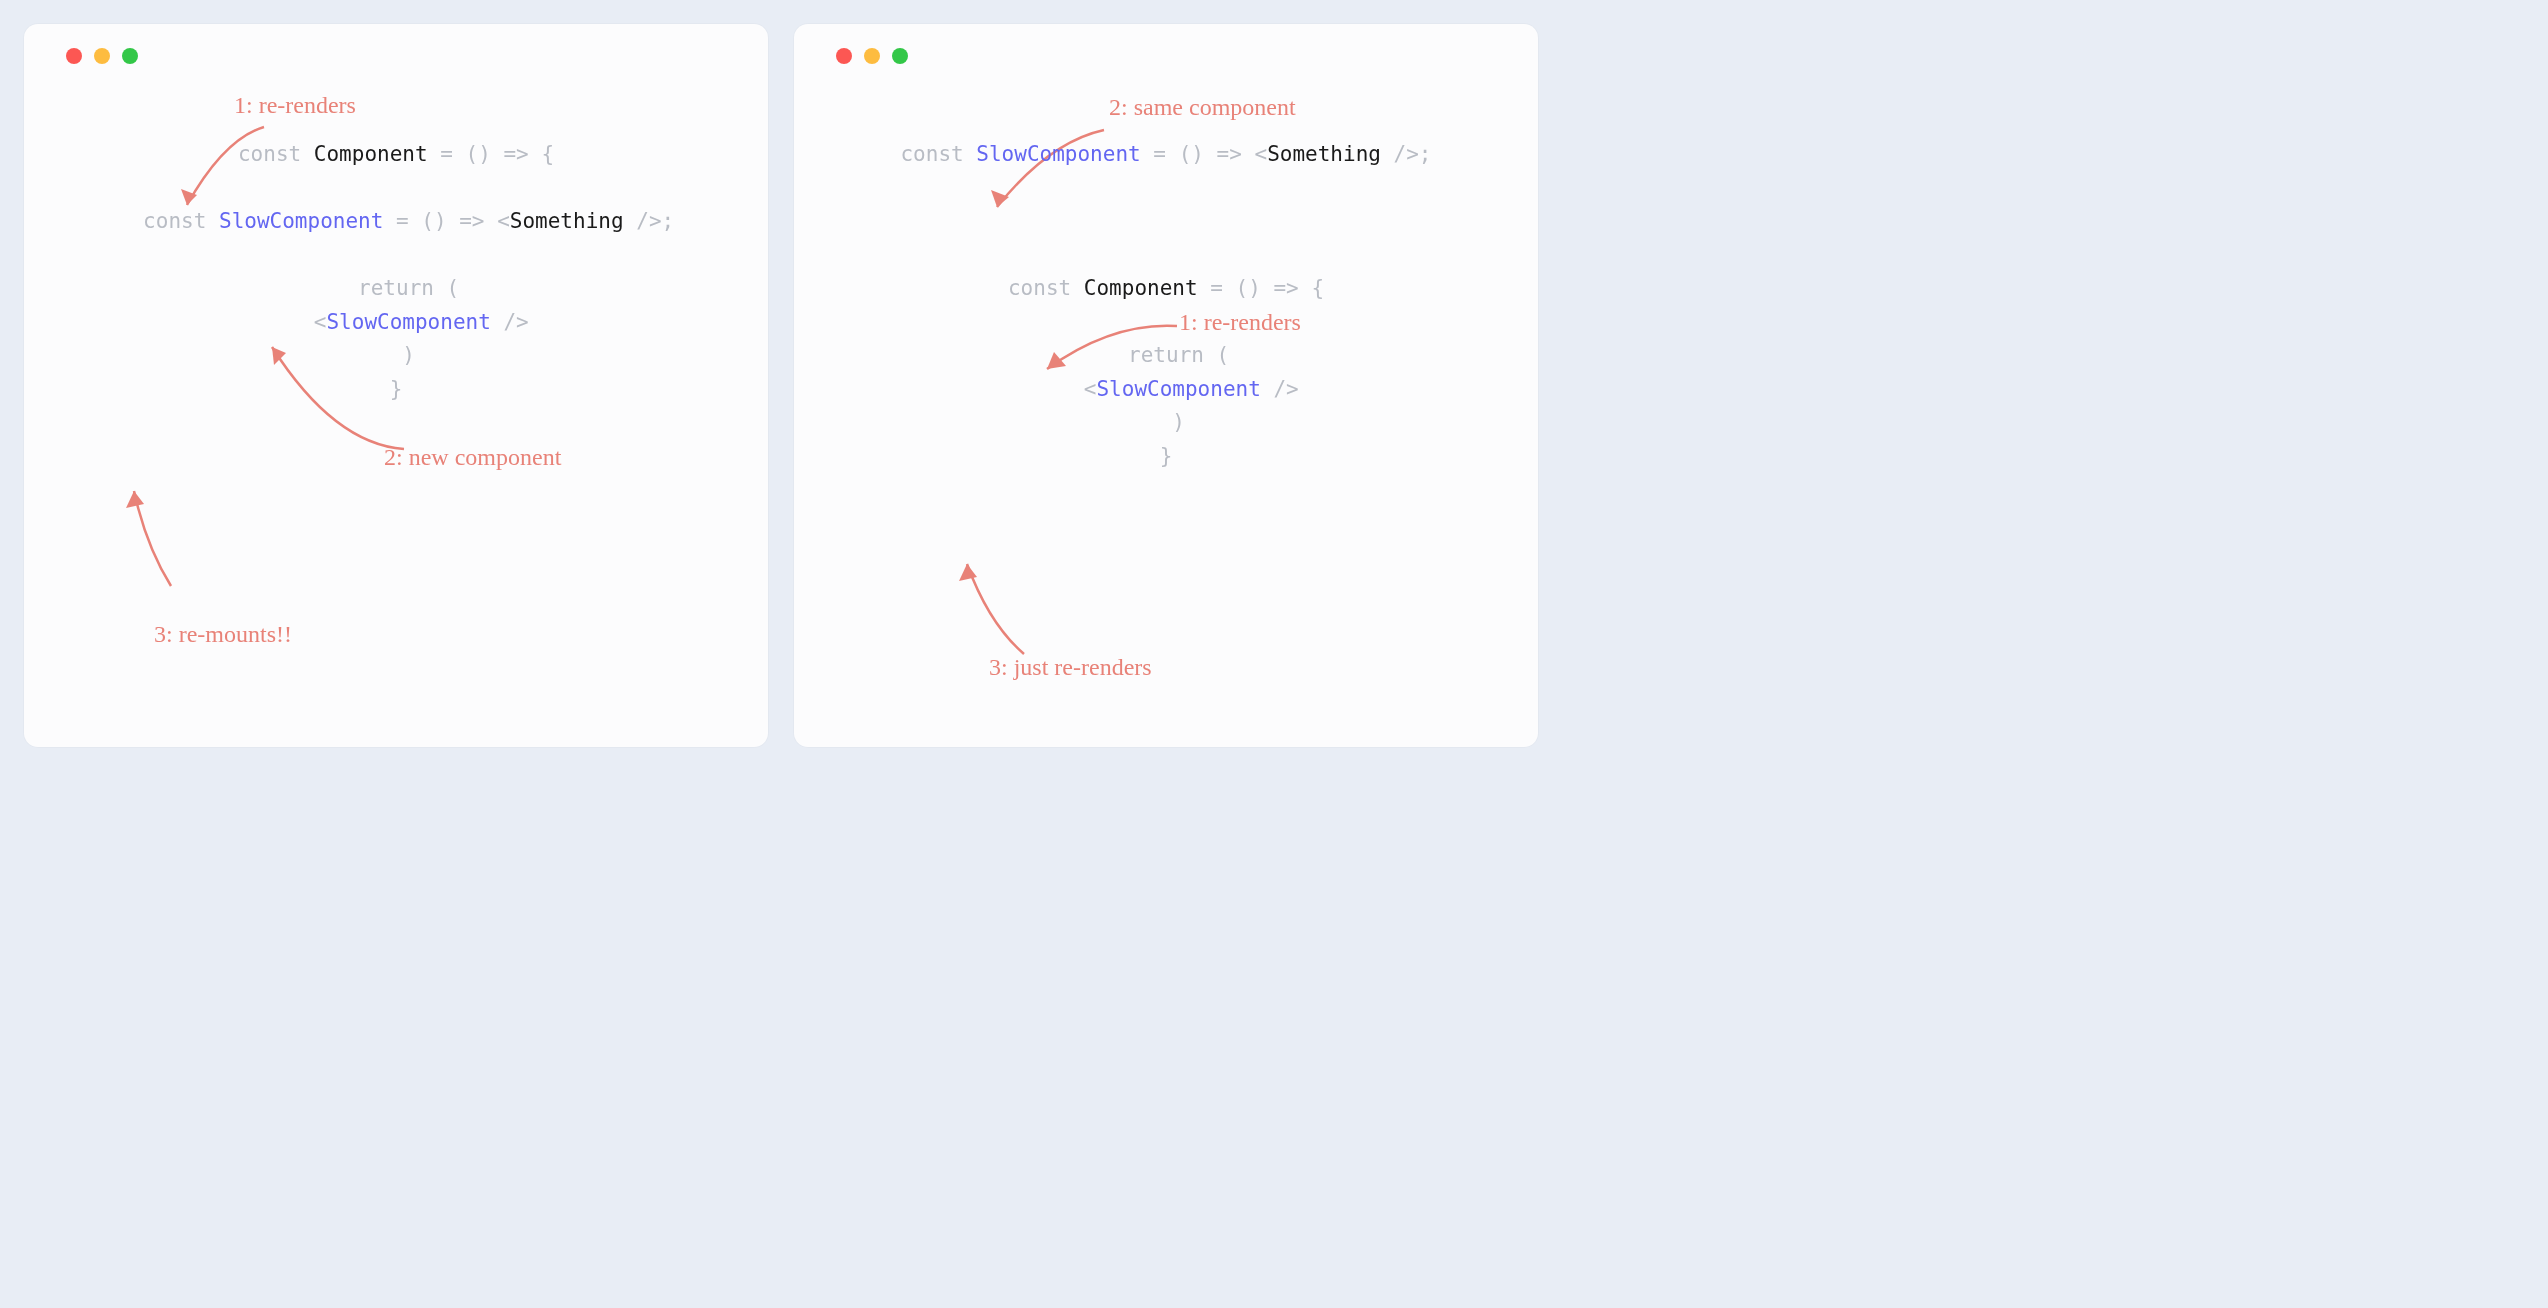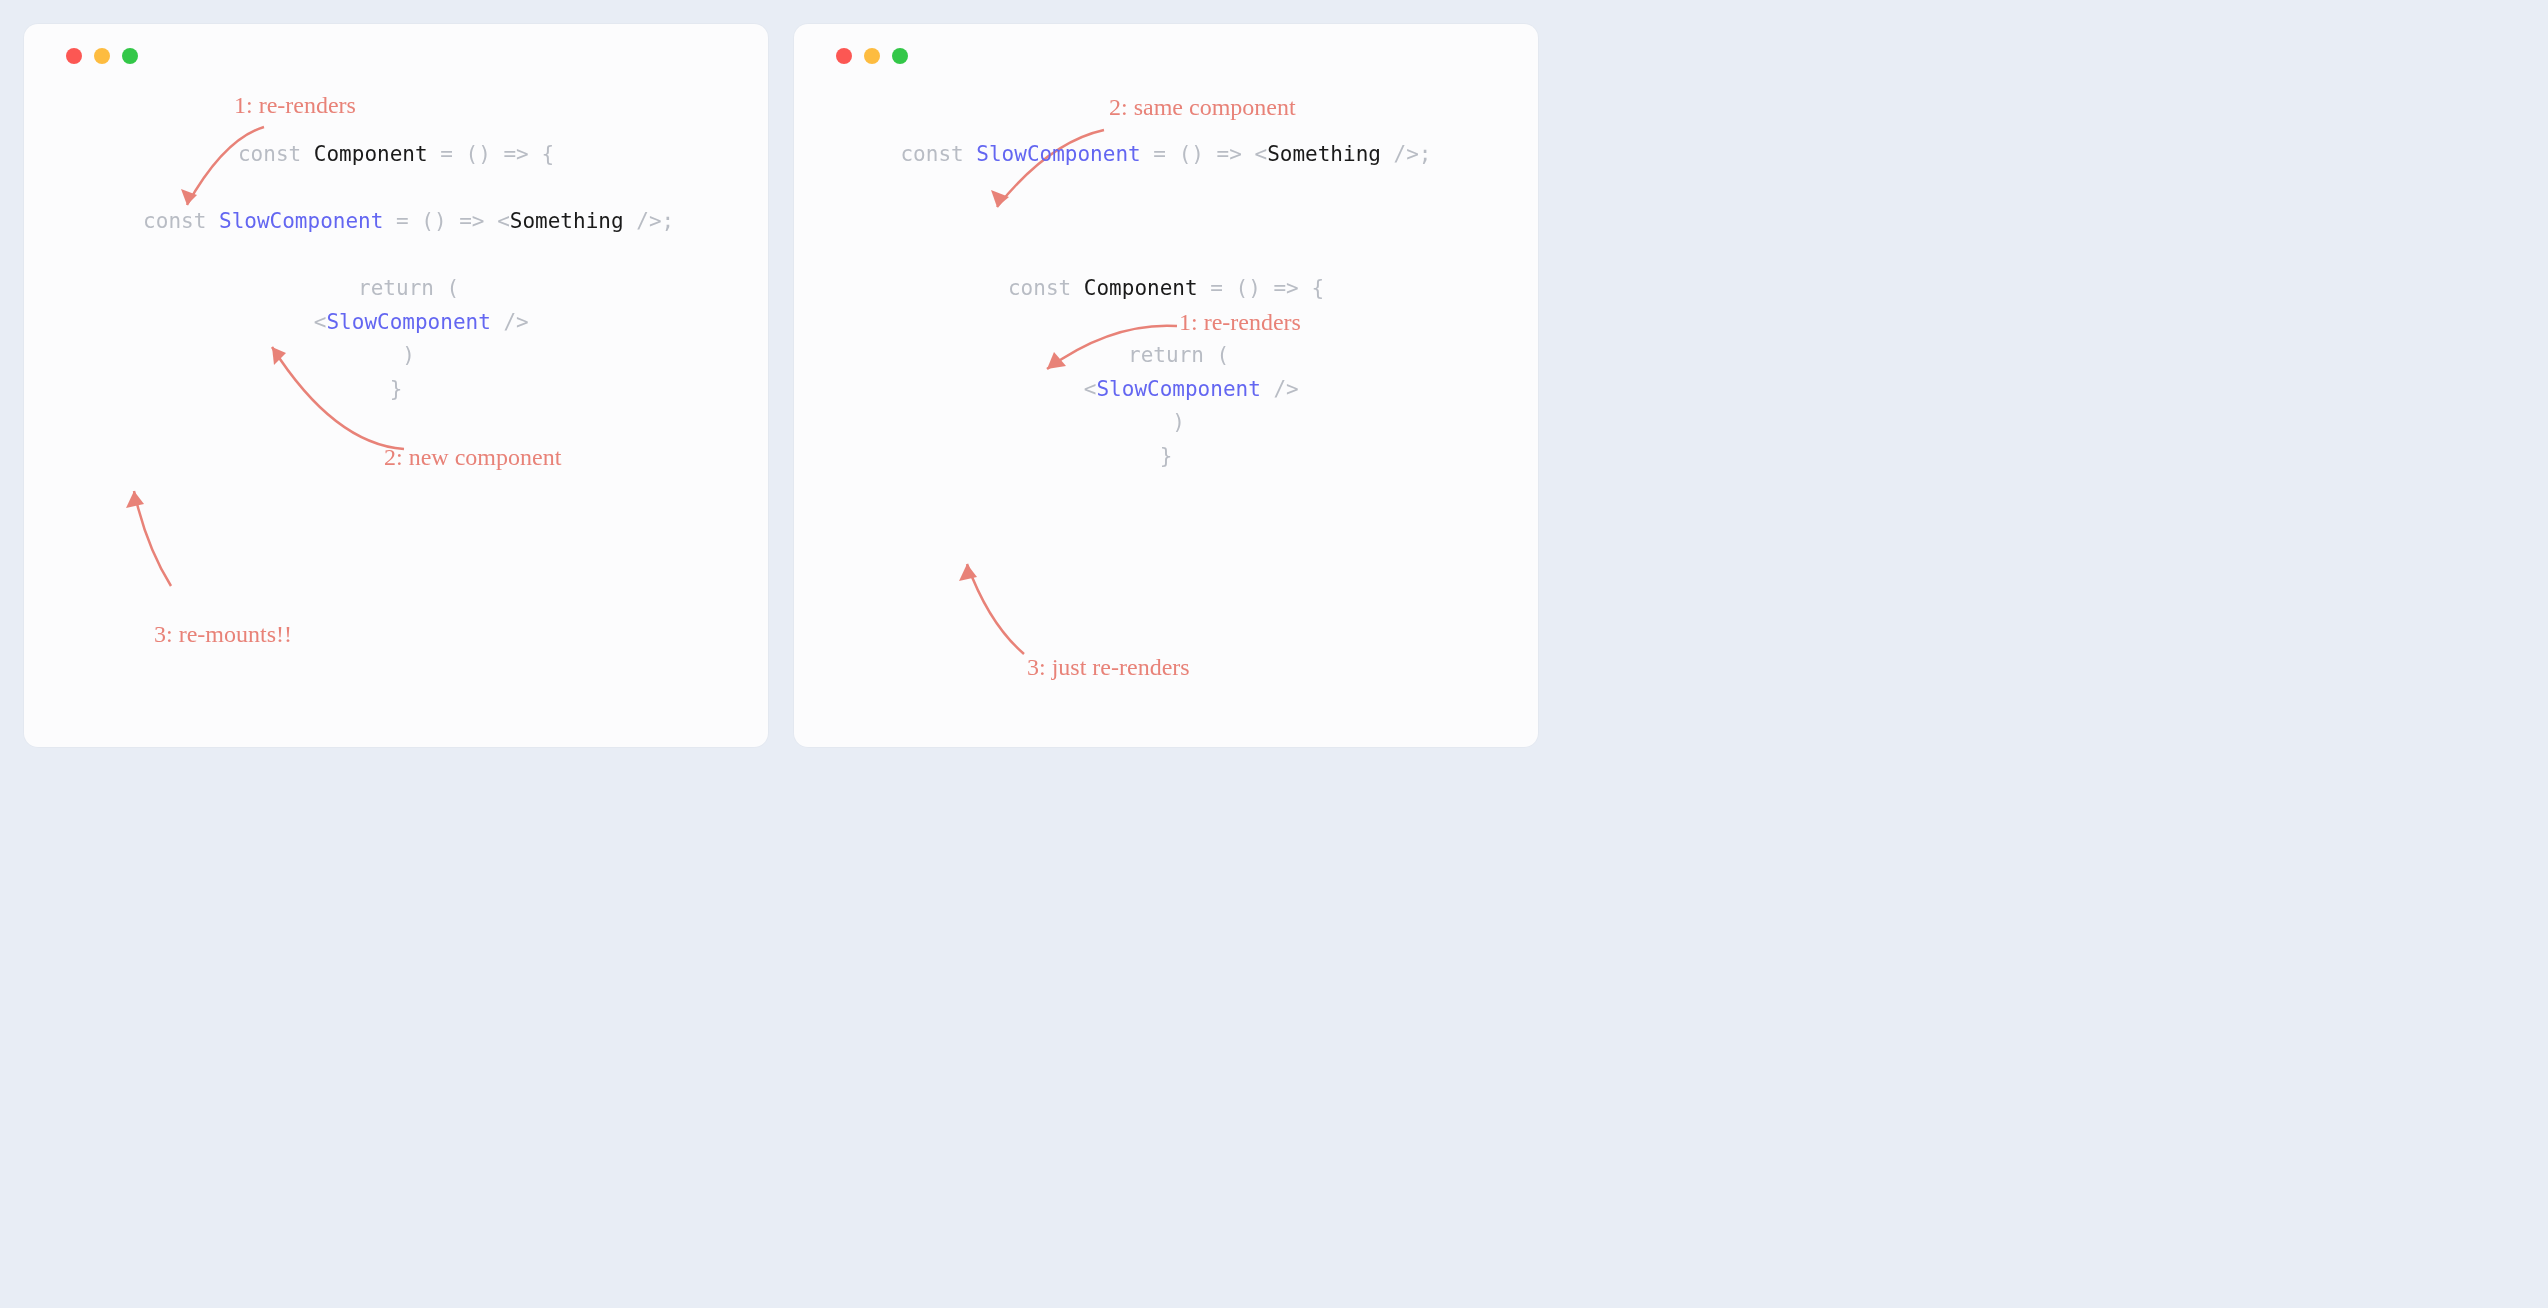--- a/index.html
+++ b/index.html
@@ -125,18 +125,18 @@
 <span class="punct">  )</span>
 <span class="punct">}</span>
   </div>
 
   <div class="annotation" style="top:285px; left:385px;">1: re-renders</div>
   <svg class="arrow" style="top:290px; left:238px;" width="160" height="75">
     <path d="M 145 12 Q 80 8 15 55"></path>
     <path class="head" d="M 15 55 L 22 38 L 34 52 Z"></path>
   </svg>
 
-  <div class="annotation" style="top:630px; left:195px;margin-left:38px;">3: just re-renders</div>
+  <div class="annotation" style="top:630px; left:195px;">3: just re-renders</div>
   <svg class="arrow" style="top:525px; left:155px;" width="100" height="115">
     <path d="M 75 105 Q 40 75 18 15"></path>
     <path class="head" d="M 18 15 L 10 32 L 28 28 Z"></path>
   </svg>
 </div>
 
 </body></html>

